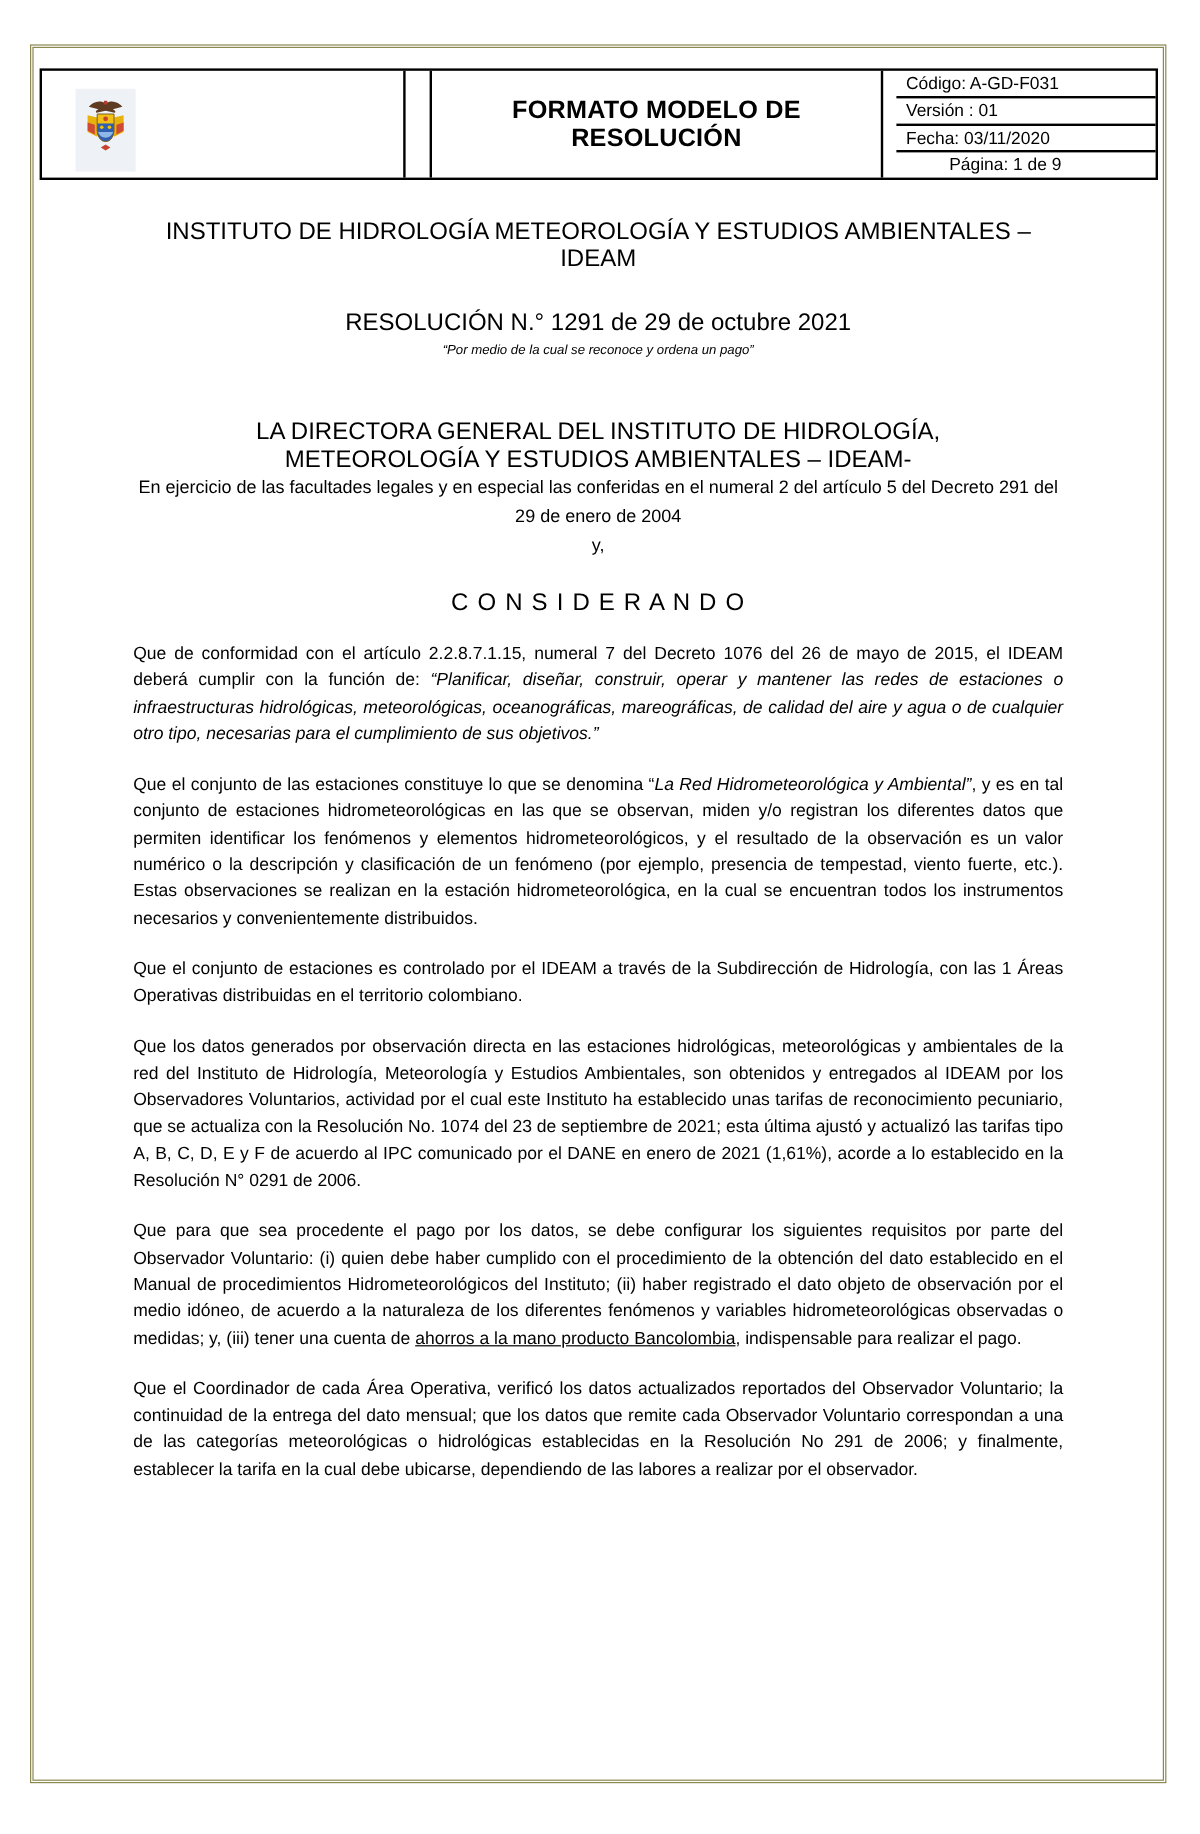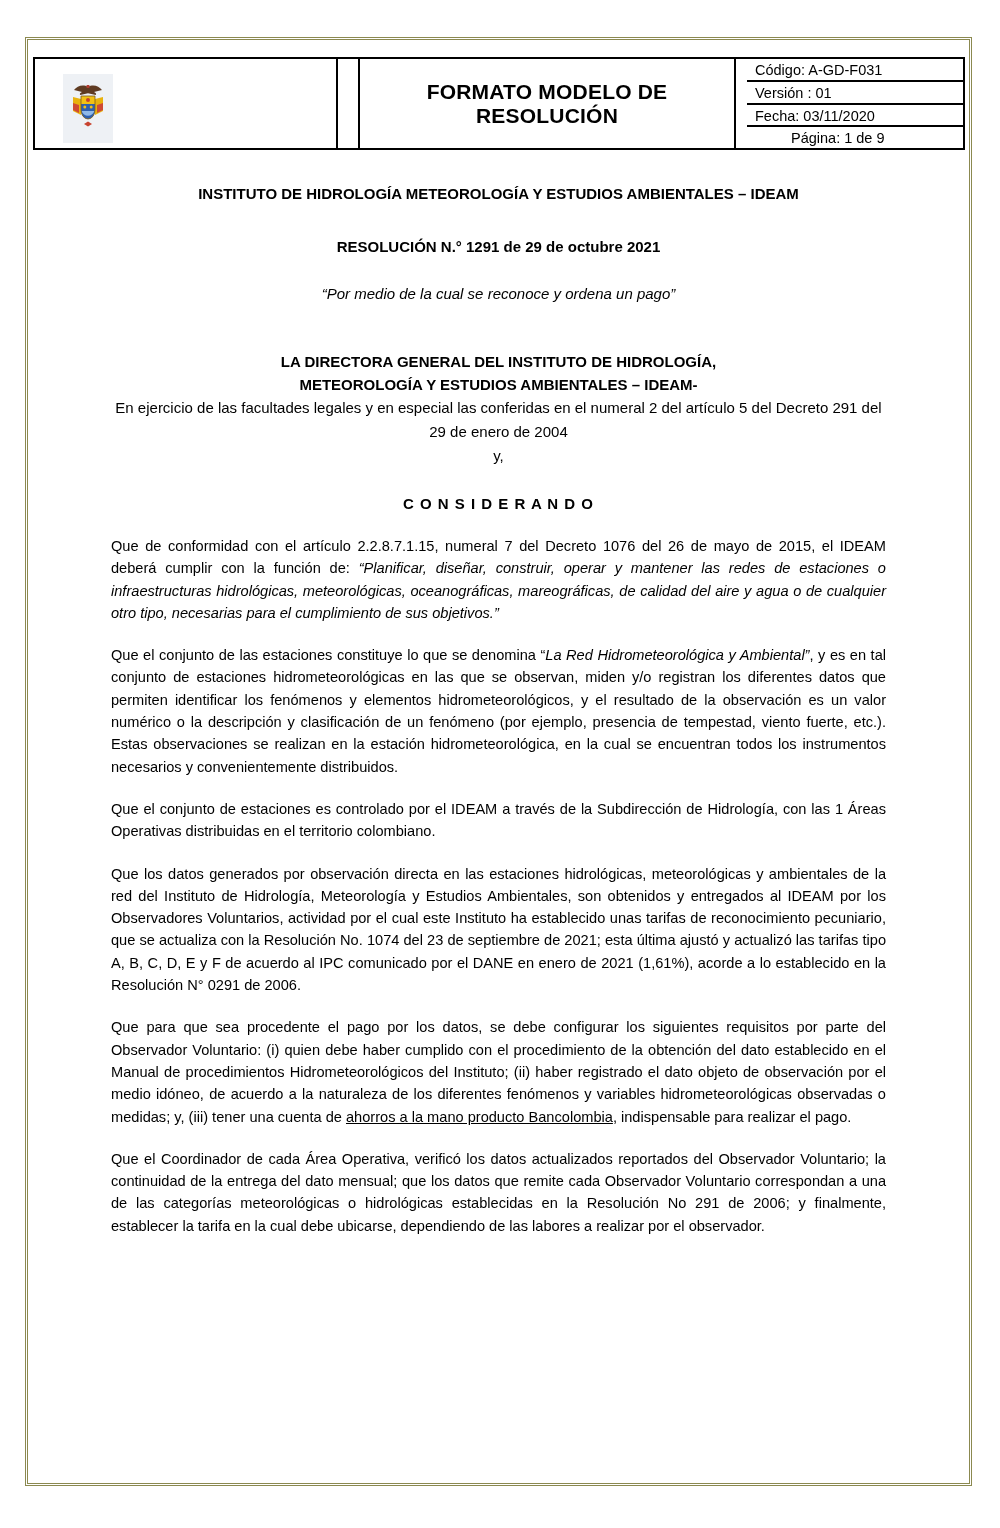--- a/index.html
+++ b/index.html
@@ -26,24 +26,24 @@
   .meta-row:last-child { border-bottom:none;padding-left:44px; }
   
   .logo-strip { display:flex; margin:15px 0 0 28px; height:69px; }
   .logo-gray { width:50px; background:#eef1f5; display:flex; align-items:center; justify-content:center; }
   .logo-blue { width:104px; color:#fff; font-weight:bold; font-size:14.5px; line-height:17px;
                display:flex; flex-direction:column; justify-content:center; padding-left:12px; }
   .logo-light { width:108px; color:#fff; font-size:13.5px; font-weight:bold;
                 display:flex; align-items:center; justify-content:center; }
   
   .doc { padding:0 83px; }
-  .h-center { text-align:center; font-weight:bold; font-size:15px; line-height:23px; }
+  .h-center { text-align:center; font-weight:normal; font-size:20px; line-height:23px; }
   .t-institute   { margin-top:32px; }
   .t-resolution  { margin-top:30px; }
-  .t-quote       { margin-top:24px; font-weight:normal; font-style:italic; font-size:15px; }
+  .t-quote       { font-weight:normal; font-style:italic; font-size:11px; }
   .t-authority   { margin-top:45px; }
   .t-preamble    { font-weight:normal; font-size:15px; line-height:24px; }
   .t-conjunction { font-weight:normal; font-size:15px; line-height:24px; }
   .t-considerando{ margin-top:24px; letter-spacing:1px; }
   .body-par { margin:20px 0 0 0; text-align:justify; font-size:14.6px; line-height:22.3px; }
   .run-italic { font-style:italic; }
   .run-underline { text-decoration:underline; }
 </style>
 </head>
 <body>

